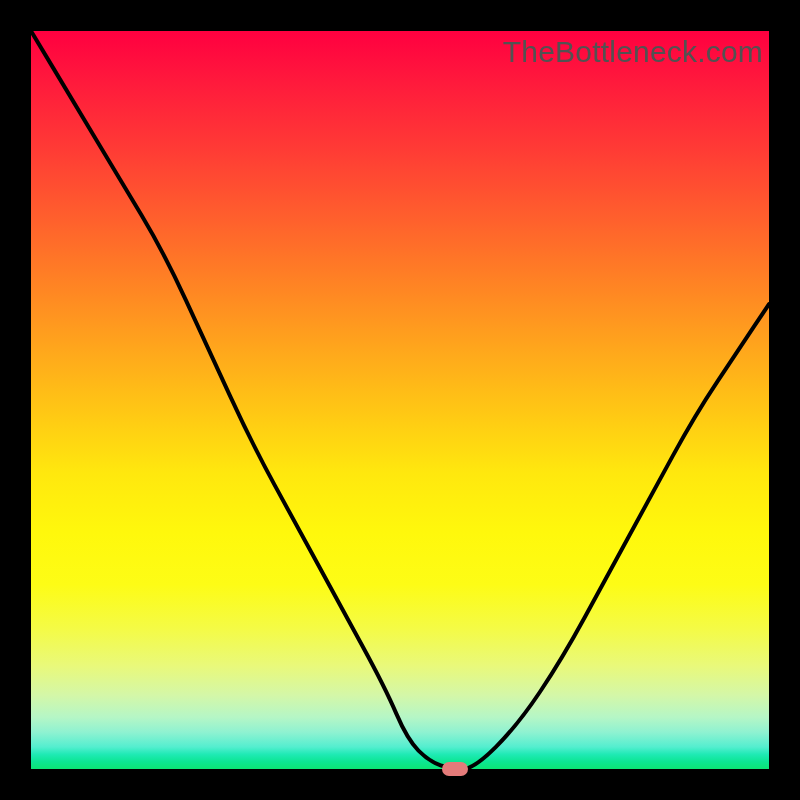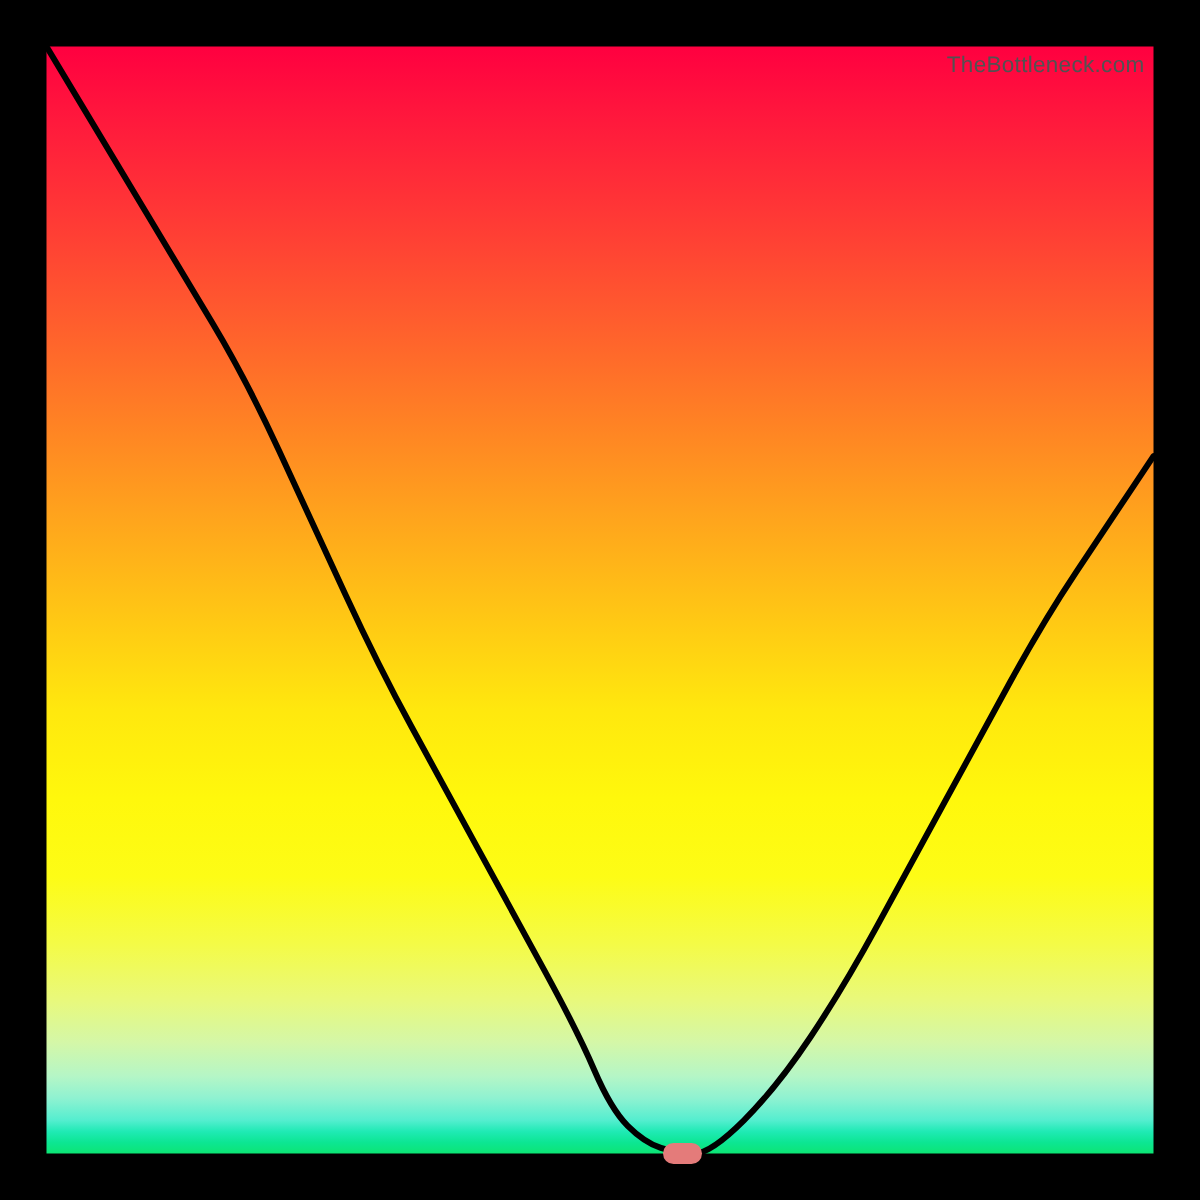--- a/index.html
+++ b/index.html
@@ -44,21 +44,21 @@
       #20eab5 98%,
       #0ce693 99%,
       #0ce574 100%
     );
   }
   .watermark {
     position: absolute;
     top: 4px;
     right: 6px;
     color: #525252;
-    font-size: 15px;
+    font-size: 30px;
     font-weight: 500;
     letter-spacing: 0.2px;
     user-select: none;
   }
   svg.curve {
     position: absolute;
     left: 0;
     top: 0;
     width: 738px;
     height: 738px;

